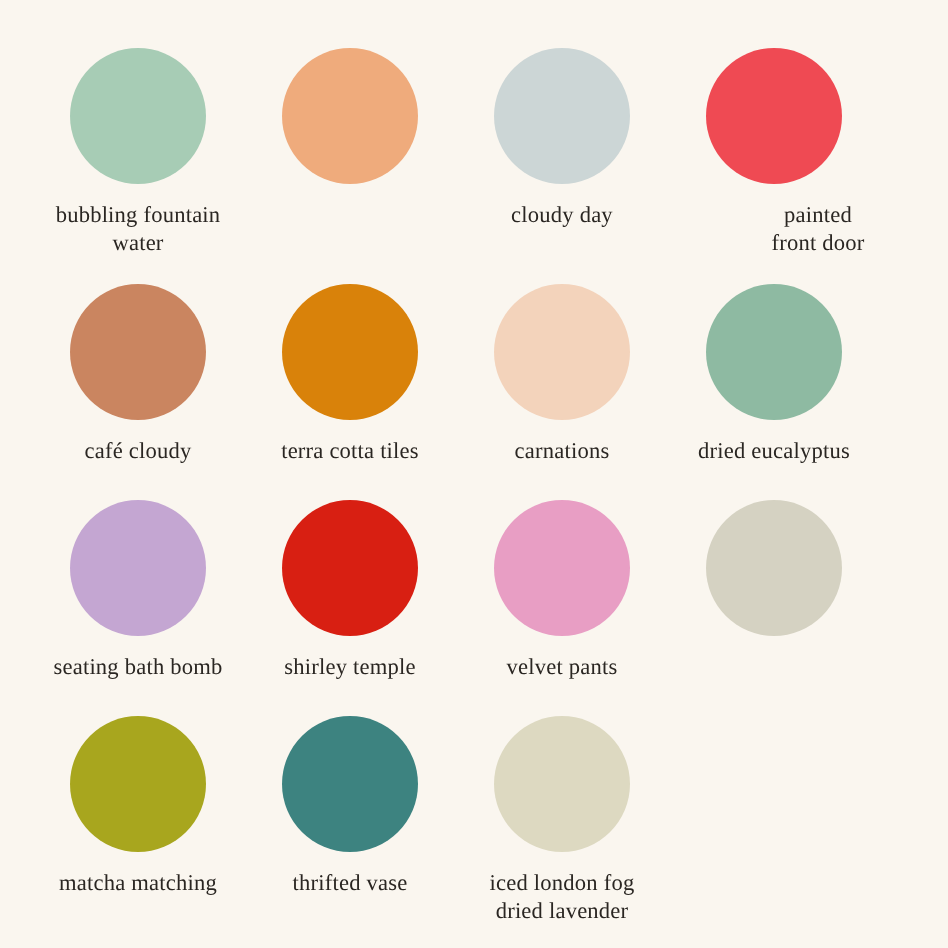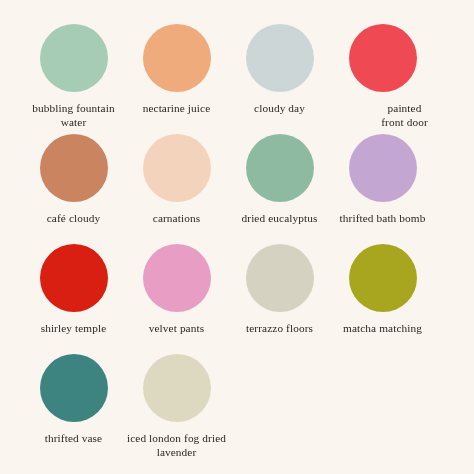--- a/index.html
+++ b/index.html
@@ -18,20 +18,21 @@
     width: 456px;
     height: 474px;
     box-sizing: border-box;
     padding: 24px 22px 10px 22px;
     display: grid;
     grid-template-columns: repeat(4, 1fr);
     grid-template-rows: repeat(4, 1fr);
     column-gap: 0px;
     row-gap: 0px;
     background: #faf6ef;
+    gap: 12px;
   }
   .swatch-cell {
     display: flex;
     flex-direction: column;
     align-items: center;
     justify-content: flex-start;
   }
   .swatch-dot {
     width: 68px;
     height: 68px;
@@ -52,57 +53,59 @@
 </head>
 <body>
 
 <div id="palette-board" style="background: rgb(250, 246, 239);">
     <div class="swatch-cell">
       <div class="swatch-dot" style="background: rgb(167, 204, 181);"></div>
       <div class="swatch-label" style="color: rgb(42, 38, 34);">bubbling fountain water</div>
     </div>
     <div class="swatch-cell">
       <div class="swatch-dot" style="background: rgb(239, 171, 124);"></div>
-      <div class="swatch-label" style="color: rgb(42, 38, 34);">nectarine juice</div>
     </div>
     <div class="swatch-cell">
       <div class="swatch-dot" style="background: rgb(204, 214, 214);"></div>
       <div class="swatch-label" style="color: rgb(42, 38, 34);">cloudy day</div>
     </div>
     <div class="swatch-cell">
       <div class="swatch-dot" style="background: rgb(239, 74, 83);"></div>
       <div class="swatch-label" style="color: rgb(42, 38, 34); margin-left: 44px;">painted front door</div>
     </div>
     <div class="swatch-cell">
       <div class="swatch-dot" style="background: rgb(202, 133, 96);"></div>
       <div class="swatch-label" style="color: rgb(42, 38, 34);">café cloudy</div>
     </div>
     <div class="swatch-cell">
+      <div class="swatch-dot" style="background: rgb(217, 130, 10);"></div>
+      <div class="swatch-label" style="color: rgb(42, 38, 34);">terra cotta tiles</div>
+    </div>
+    <div class="swatch-cell">
       <div class="swatch-dot" style="background: rgb(243, 211, 187);"></div>
       <div class="swatch-label" style="color: rgb(42, 38, 34);">carnations</div>
     </div>
     <div class="swatch-cell">
       <div class="swatch-dot" style="background: rgb(142, 186, 162);"></div>
       <div class="swatch-label" style="color: rgb(42, 38, 34);">dried eucalyptus</div>
     </div>
     <div class="swatch-cell">
       <div class="swatch-dot" style="background: rgb(196, 166, 210);"></div>
-      <div class="swatch-label" style="color: rgb(42, 38, 34);">thrifted bath bomb</div>
+      <div class="swatch-label" style="color: rgb(42, 38, 34);">seating bath bomb</div>
     </div>
     <div class="swatch-cell">
       <div class="swatch-dot" style="background: rgb(216, 31, 18);"></div>
       <div class="swatch-label" style="color: rgb(42, 38, 34);">shirley temple</div>
     </div>
     <div class="swatch-cell">
       <div class="swatch-dot" style="background: rgb(232, 158, 196);"></div>
       <div class="swatch-label" style="color: rgb(42, 38, 34);">velvet pants</div>
     </div>
     <div class="swatch-cell">
       <div class="swatch-dot" style="background: rgb(213, 210, 194);"></div>
-      <div class="swatch-label" style="color: rgb(42, 38, 34);">terrazzo floors</div>
     </div>
     <div class="swatch-cell">
       <div class="swatch-dot" style="background: rgb(168, 166, 30);"></div>
       <div class="swatch-label" style="color: rgb(42, 38, 34);">matcha matching</div>
     </div>
     <div class="swatch-cell">
       <div class="swatch-dot" style="background: rgb(61, 131, 128);"></div>
       <div class="swatch-label" style="color: rgb(42, 38, 34);">thrifted vase</div>
     </div>
     <div class="swatch-cell">

